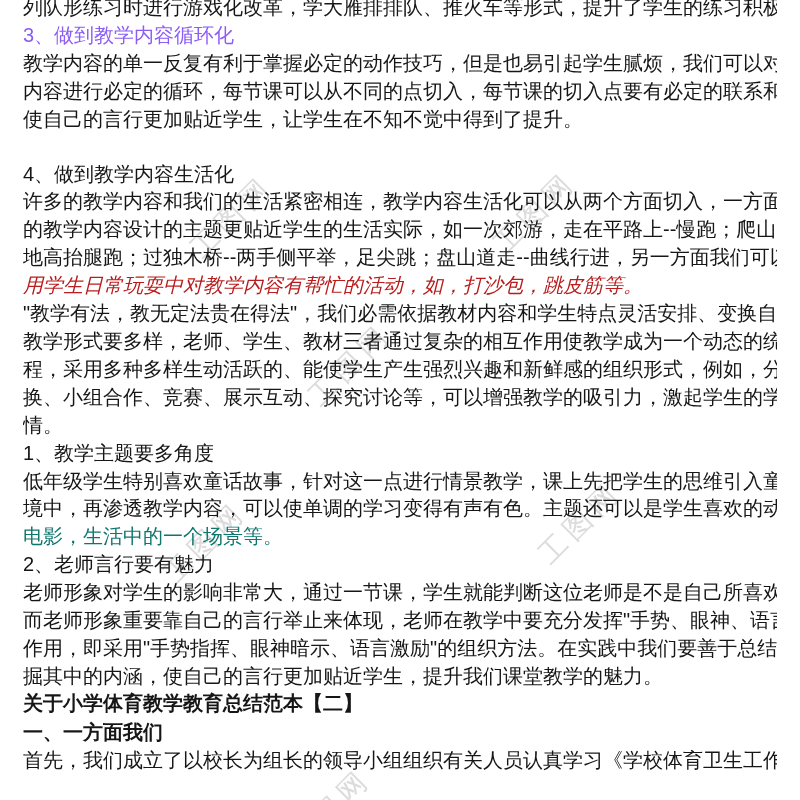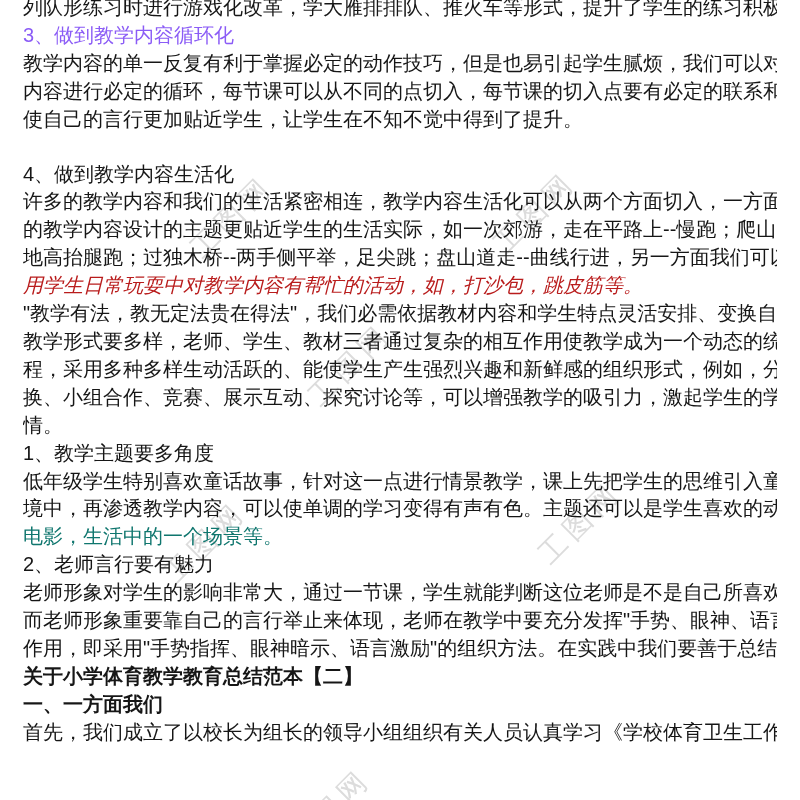--- a/index.html
+++ b/index.html
@@ -76,17 +76,18 @@
       <div class="line" style="color: rgb(22, 22, 22);">换、小组合作、竞赛、展示互动、探究讨论等，可以增强教学的吸引力，激起学生的学习热</div>
       <div class="line" style="color: rgb(22, 22, 22);">情。</div>
       <div class="line" style="color: rgb(22, 22, 22);">1、教学主题要多角度</div>
       <div class="line" style="color: rgb(22, 22, 22);">低年级学生特别喜欢童话故事，针对这一点进行情景教学，课上先把学生的思维引入童话意</div>
       <div class="line" style="color: rgb(22, 22, 22);">境中，再渗透教学内容，可以使单调的学习变得有声有色。主题还可以是学生喜欢的动画片、</div>
       <div class="line" style="color: #0f766e;">电影，生活中的一个场景等。</div>
       <div class="line" style="color: rgb(22, 22, 22);">2、老师言行要有魅力</div>
       <div class="line" style="color: rgb(22, 22, 22);">老师形象对学生的影响非常大，通过一节课，学生就能判断这位老师是不是自己所喜欢的，</div>
       <div class="line" style="color: rgb(22, 22, 22);">而老师形象重要靠自己的言行举止来体现，老师在教学中要充分发挥"手势、眼神、语言"的</div>
       <div class="line" style="color: rgb(22, 22, 22);">作用，即采用"手势指挥、眼神暗示、语言激励"的组织方法。在实践中我们要善于总结和发</div>
-      <div class="line bold" style="color: rgb(22, 22, 22);">关于小学体育教学教育总结范本【二】</div>
+      <div class="line" style="color: rgb(22, 22, 22);">掘其中的内涵，使自己的言行更加贴近学生，提升我们课堂教学的魅力。</div>
+      <div class="line bold" style="color: rgb(22, 22, 22); font-family: Liberation Mono, monospace;">关于小学体育教学教育总结范本【二】</div>
       <div class="line bold" style="color: rgb(22, 22, 22);">一、一方面我们</div>
       <div class="line" style="color: rgb(22, 22, 22);">首先，我们成立了以校长为组长的领导小组组织有关人员认真学习《学校体育卫生工作条例》</div>
     </div>
 </div>
 
 </body></html>

